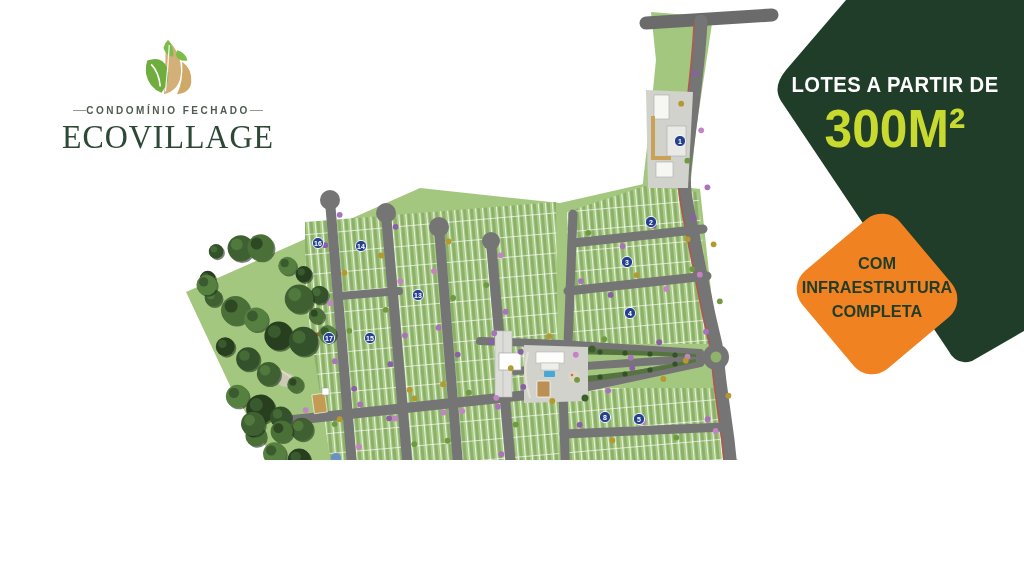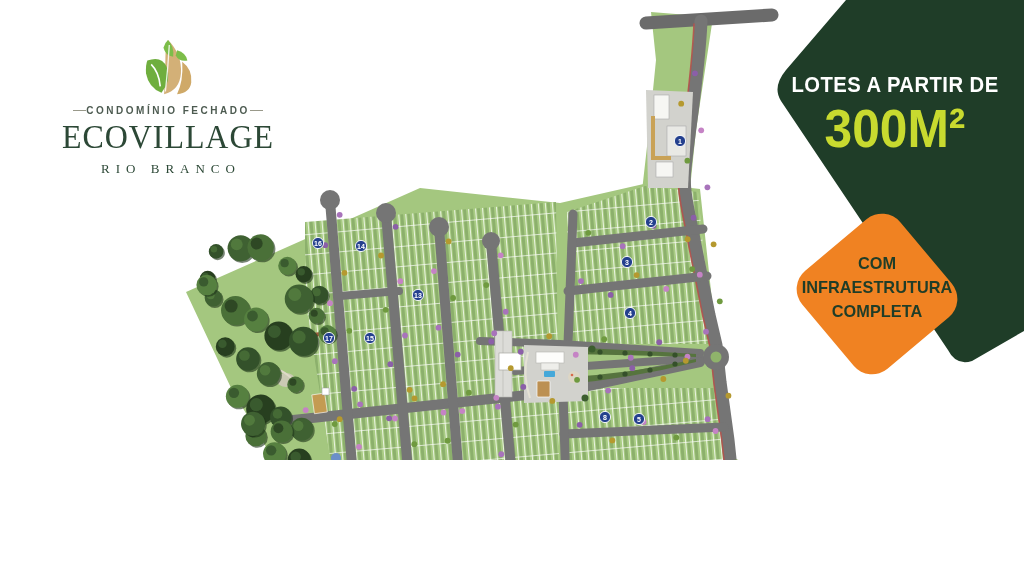--- a/index.html
+++ b/index.html
@@ -437,16 +437,15 @@
       <path d="M 18,38 Q 40,30 48,48 Q 56,68 40,88 Q 20,80 16,58 Q 15,46 18,38 Z" fill="#6fae3e"></path>
       <path d="M 24,44 Q 36,56 38,78" stroke="#ffffff" stroke-width="2.5" fill="none"></path>
       <path d="M 52,14 Q 50,50 46,86" stroke="#ffffff" stroke-width="2" fill="none" opacity=".85"></path>
     </svg>
     <div class="logo-tagline">
       <span class="rule"></span>
       <span class="txt">CONDOMÍNIO FECHADO</span>
       <span class="rule"></span>
     </div>
     <div class="logo-name">ECOVILLAGE</div>
-    <div class="logo-loc">RIO BRANCO</div>
   </div>
 
 </div>
 
 </body></html>

